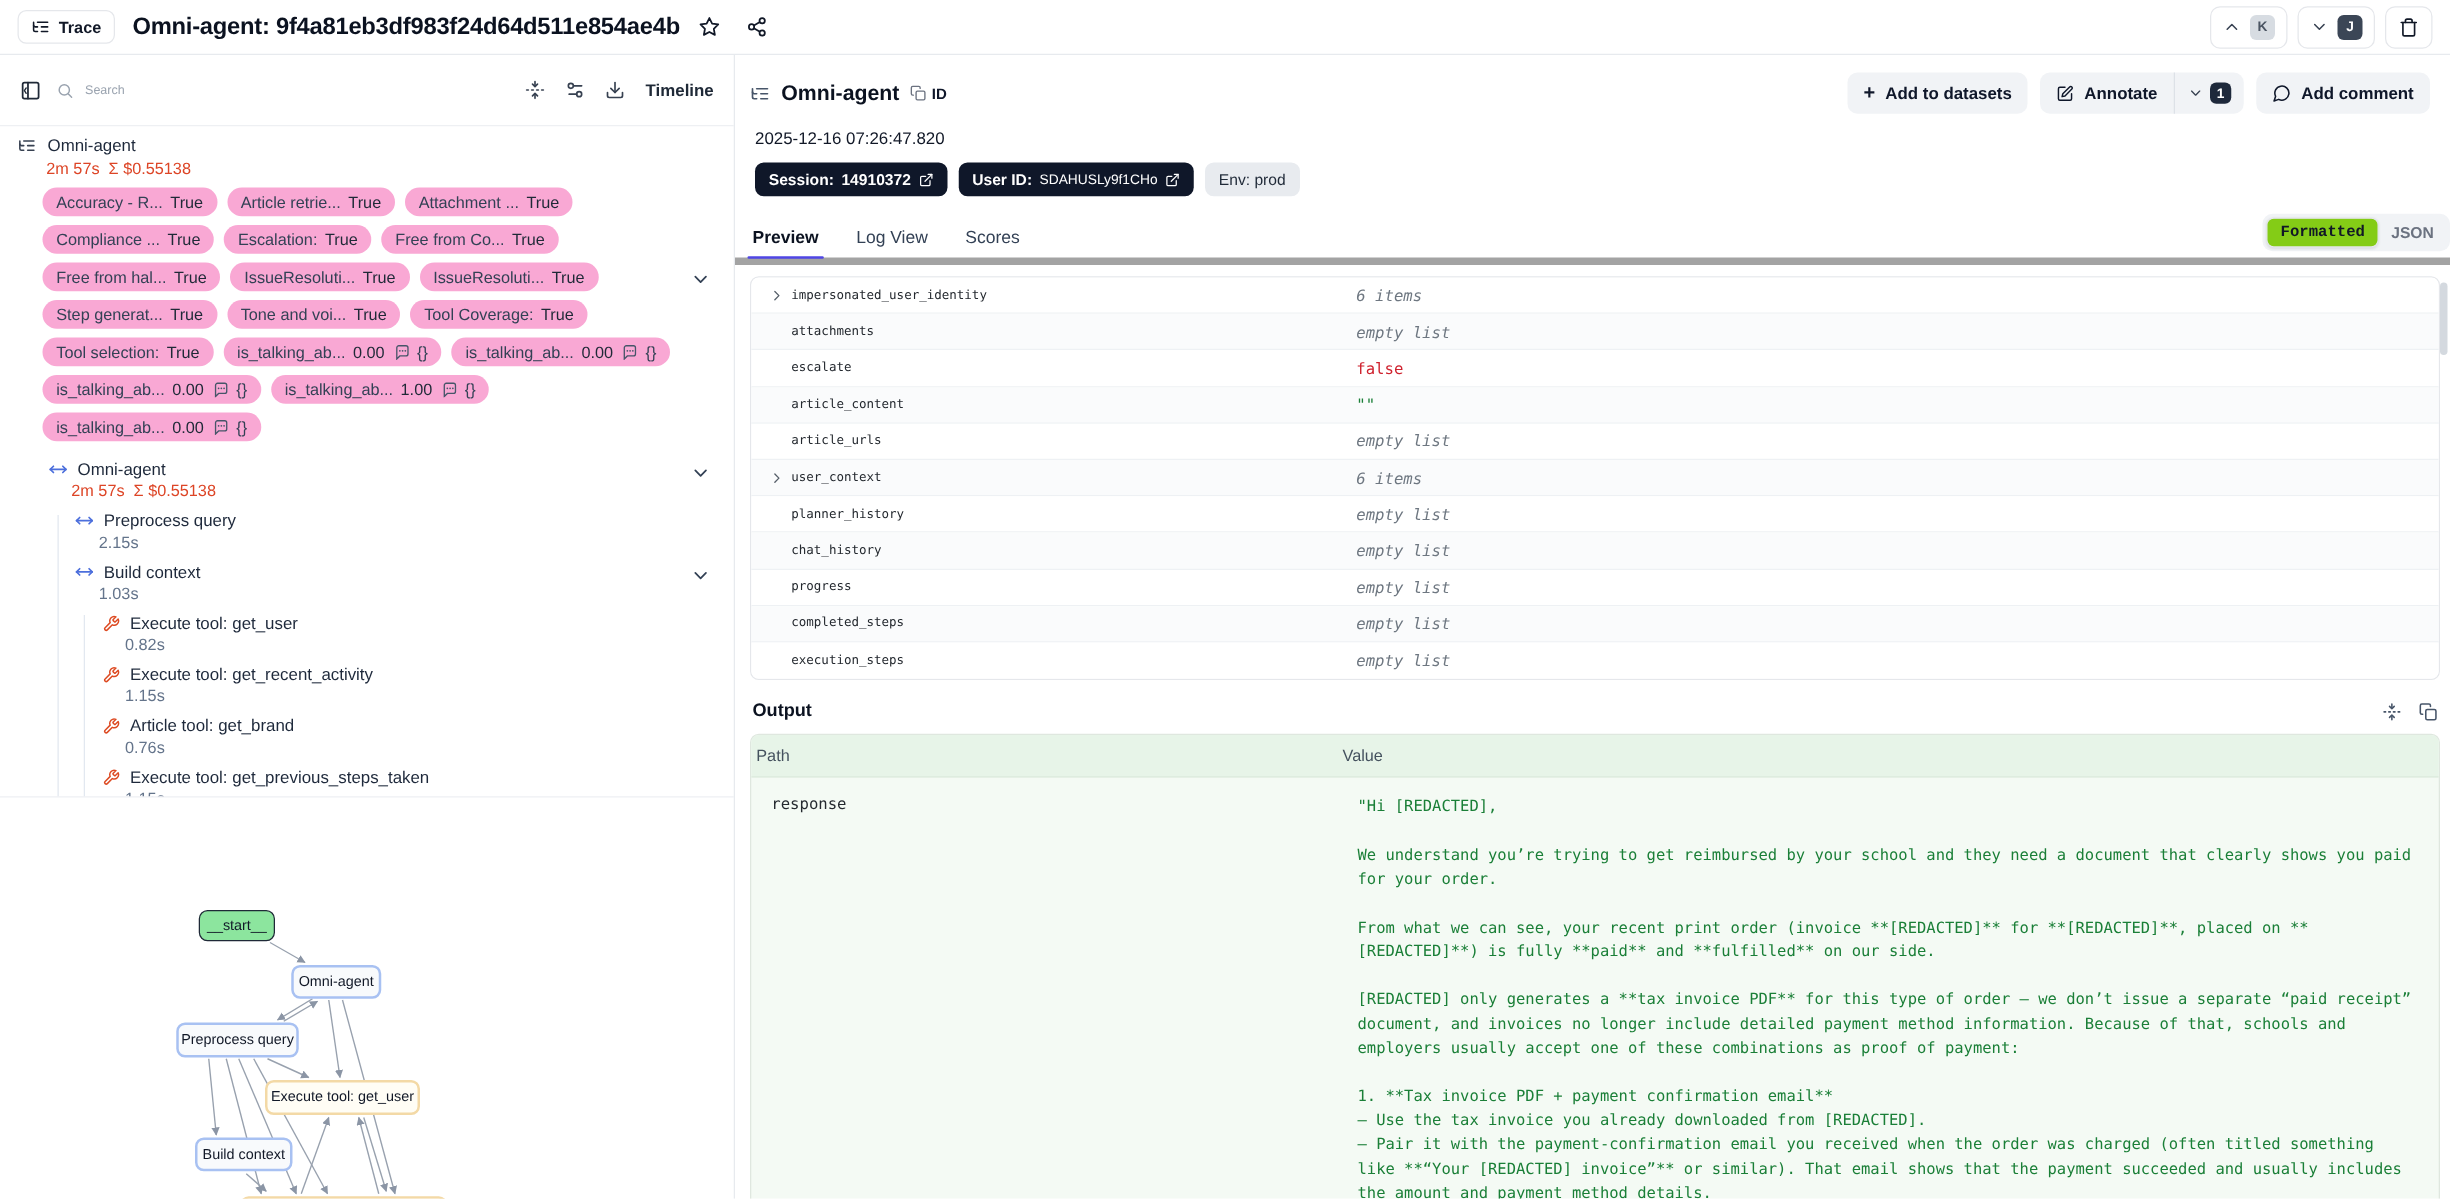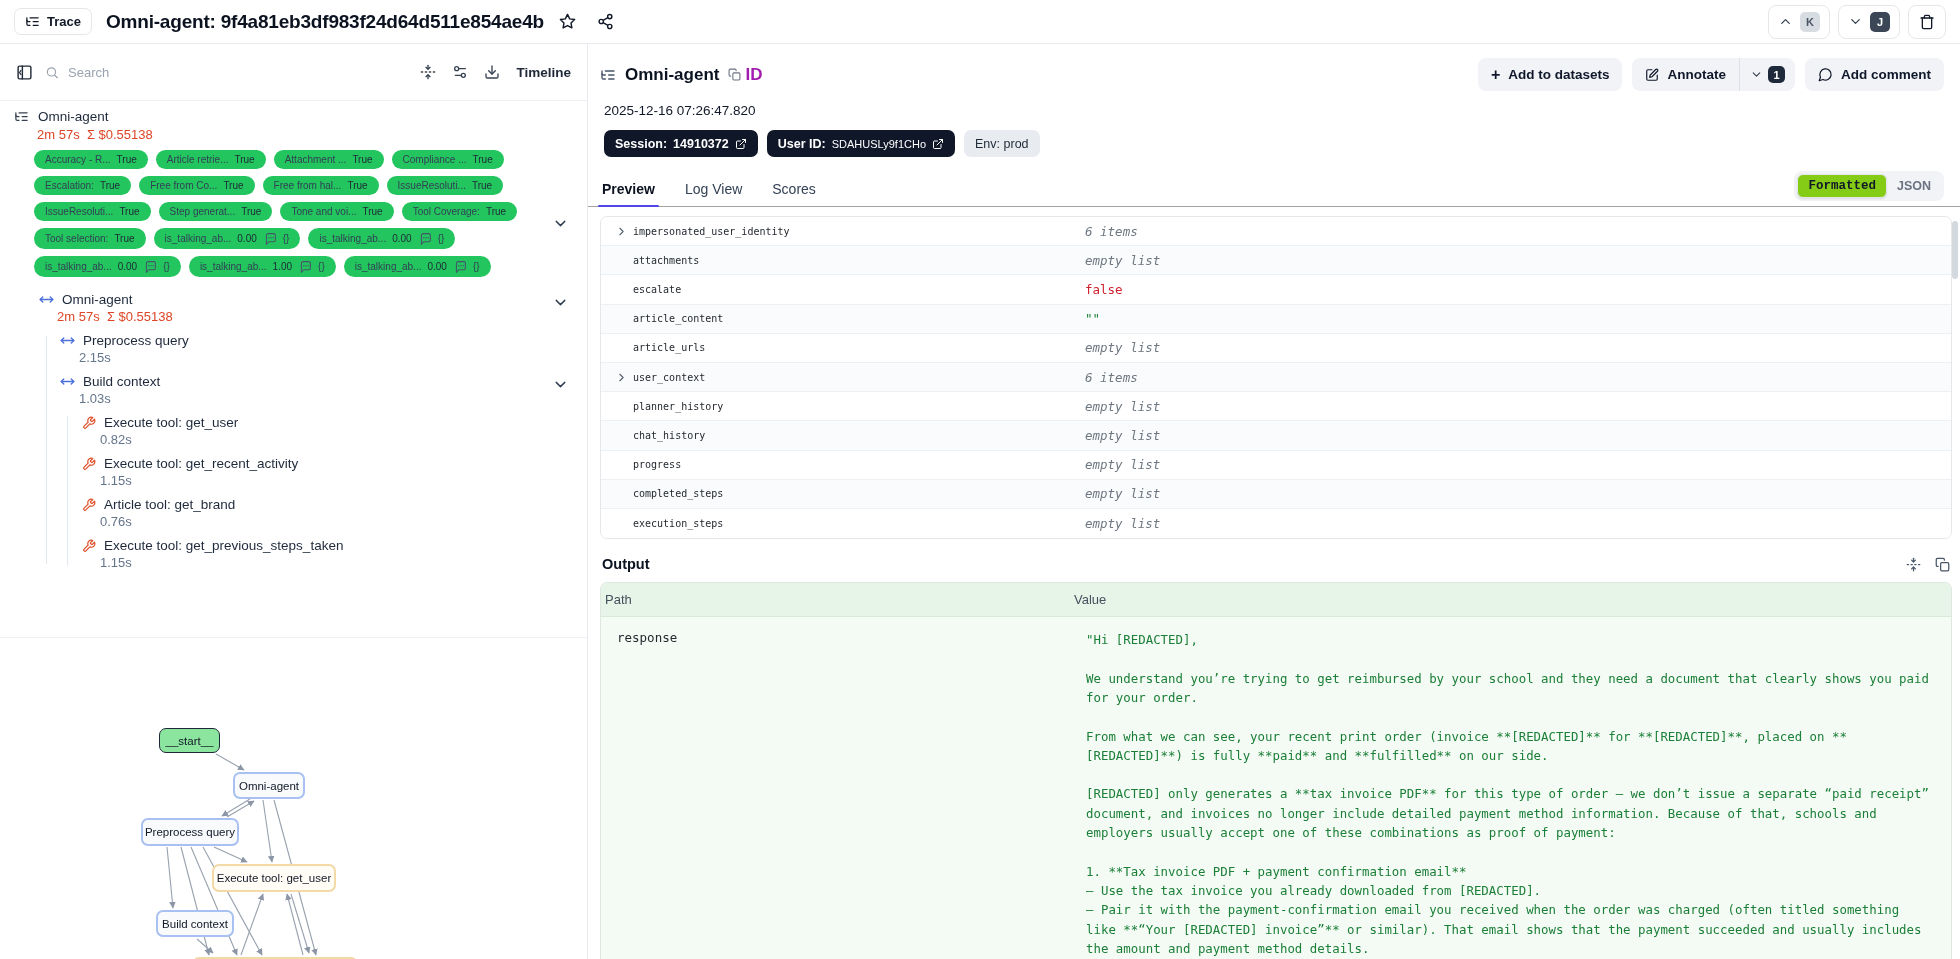--- a/index.html
+++ b/index.html
@@ -24,34 +24,34 @@
   .kbd-dark  { background:#3b4656; color:#fff; }
 
   .body { flex:1; display:flex; min-height:0; }
 
   
   .sidebar { width:588px; flex:0 0 588px; border-right:1px solid #e7eaee; display:flex;
     flex-direction:column; position:relative; background:#fff; }
   .sb-head { height:57px; flex:0 0 57px; border-bottom:1px solid #eef0f3; display:flex;
     align-items:center; padding:0 16px; gap:12px; }
   .search-wrap { display:flex; align-items:center; gap:9px; flex:1; color:#9aa3af; }
-  .search-wrap input { border:none; outline:none; font-size:13px; color:#701a75; width:100%;
+  .search-wrap input { border:none; outline:none; font-size:10px; color:#701a75; width:100%;
     font-family:"Liberation Sans", sans-serif; }
   .search-wrap input::placeholder { color:#9aa3af; }
   .sb-head-icons { display:flex; align-items:center; gap:16px; color:#374151; }
   .timeline-lbl { font-size:13.5px; font-weight:600; color:#1f2937; cursor:pointer; }
 
   .tree { height:537px; flex:0 0 537px; overflow:hidden; border-bottom:1px solid #eef0f3;
     padding-top:8px; position:relative; }
   .t-rootrow { display:flex; align-items:center; gap:9px; padding-left:14px; }
   .t-rootrow .lbl { font-size:13.5px; font-weight:500; color:#1e293b; }
   .t-cost { font-size:13px; color:#dd4526; padding-left:37px; margin-top:3px; }
   .badges { display:flex; flex-wrap:wrap; gap:7px 8px; padding:8px 24px 6px 34px; max-width:586px; }
-  .sbadge { display:inline-flex; align-items:center; gap:6px; background:#22c55e; border-radius:13px;
-    padding:4px 11px; font-size:10px; color:#334155; white-space:nowrap; cursor:pointer; }
+  .sbadge { display:inline-flex; align-items:center; gap:6px; background:#f9a8d4; border-radius:13px;
+    padding:4px 11px; font-size:13px; color:#334155; white-space:nowrap; cursor:pointer; }
   .sb-l { color:#334155; }
   .sb-v { color:#1f2937; }
   .sb-s { color:#334155; }
   .root-chev { position:absolute; right:18px; top:106px; color:#334155; cursor:pointer; }
 
   .t-span { position:relative; margin-top:9px; }
   .t-row { display:flex; align-items:center; gap:8px; }
   .t-row .lbl { font-size:13.5px; color:#1e293b; }
   .t-dur { font-size:13px; color:#64748b; margin-top:2px; }
   .t-dur.red { color:#dd4526; }
@@ -71,43 +71,43 @@
     font-size:11.5px; color:#111827; background:#fff; border-radius:7px; white-space:nowrap; cursor:pointer; }
   .gnode.start { background:#8ce59e; border:1.6px solid #1f2937; font-weight:500; }
   .gnode.agent { background:#f8fafc; border:2px solid #a8c1f2; }
   .gnode.tool  { background:#fffdf5; border:2px solid #f3d9a6; }
 
   
   .main { flex:1; min-width:0; display:flex; flex-direction:column; position:relative; background:#fff; }
   .main-head { padding:14px 16px 0 12px; }
   .mh-row1 { display:flex; align-items:center; gap:9px; }
   .mh-title { font-size:17px; font-weight:700; color:#0b1220; }
-  .id-chip { display:flex; align-items:center; gap:4px; color:#a21caf; font-size:17px;
+  .id-chip { display:flex; align-items:center; gap:4px; color:#0f172a; font-size:12px;
     font-weight:600; cursor:pointer; }
   .mh-actions { margin-left:auto; display:flex; align-items:center; gap:10px; }
   .act-btn { display:flex; align-items:center; gap:8px; background:#f1f3f6; border:none;
     border-radius:8px; height:33px; padding:0 13px; font-size:13.5px; font-weight:600;
     color:#0f172a; cursor:pointer; font-family:"Liberation Sans", sans-serif; }
   .annotate-group { display:flex; align-items:stretch; background:#f1f3f6; border-radius:8px; }
   .annotate-group .act-btn { background:transparent; }
   .ann-split { display:flex; align-items:center; gap:5px; padding:0 10px; border-left:1px solid #dde1e7;
     cursor:pointer; color:#374151; }
   .count-badge { min-width:17px; height:17px; border-radius:5px; background:#1e293b; color:#fff;
     font-size:11px; font-weight:700; display:flex; align-items:center; justify-content:center; padding:0 4px; }
   .mh-ts { font-size:13.5px; color:#111827; margin:12px 0 0 4px; }
   .mh-badges { display:flex; align-items:center; gap:9px; margin:12px 0 0 4px; }
   .dark-badge { display:flex; align-items:center; gap:6px; background:#0f1729; color:#fff;
     border-radius:7px; height:27px; padding:0 11px; font-size:12.5px; cursor:pointer; }
   .dark-badge b { font-weight:700; }
   .dark-badge .val-sm { font-size:11px; }
   .light-badge { background:#e8ebef; color:#1f2937; border-radius:7px; height:27px; display:flex;
     align-items:center; padding:0 11px; font-size:12.5px; font-weight:400; }
 
-  .tabs-row { display:flex; align-items:flex-end; border-bottom:1px solid #a3a3a3;
-    padding:14px 16px 0 12px; position:relative; }
+  .tabs-row { display:flex; align-items:flex-end; border-bottom:6px solid #a3a3a3;
+    padding:14px 0 0 12px; position:relative; }
   .tab { font-size:14px; color:#334155; padding:0 2px 9px 2px; margin-right:26px; cursor:pointer;
     position:relative; }
   .tab.active { color:#0b1220; font-weight:600; }
   .tab.active::after { content:""; position:absolute; left:-2px; right:-2px; bottom:-1px;
     height:2.5px; background:#4f46e5; border-radius:2px; }
   .fmt-toggle { margin-left:auto; display:flex; align-items:center; background:#f1f3f6;
     border-radius:8px; padding:3px; margin-bottom:5px; }
   .fmt-opt { font-size:12.5px; font-weight:600; color:#6b7280; padding:4px 10px; border-radius:6px; cursor:pointer; }
   .fmt-opt.on { background:#84cc16; color:#111827; box-shadow:0 1px 2px rgba(16,24,40,.1);
     border:1px solid #e5e7eb;font-family:Liberation Mono, monospace; }

